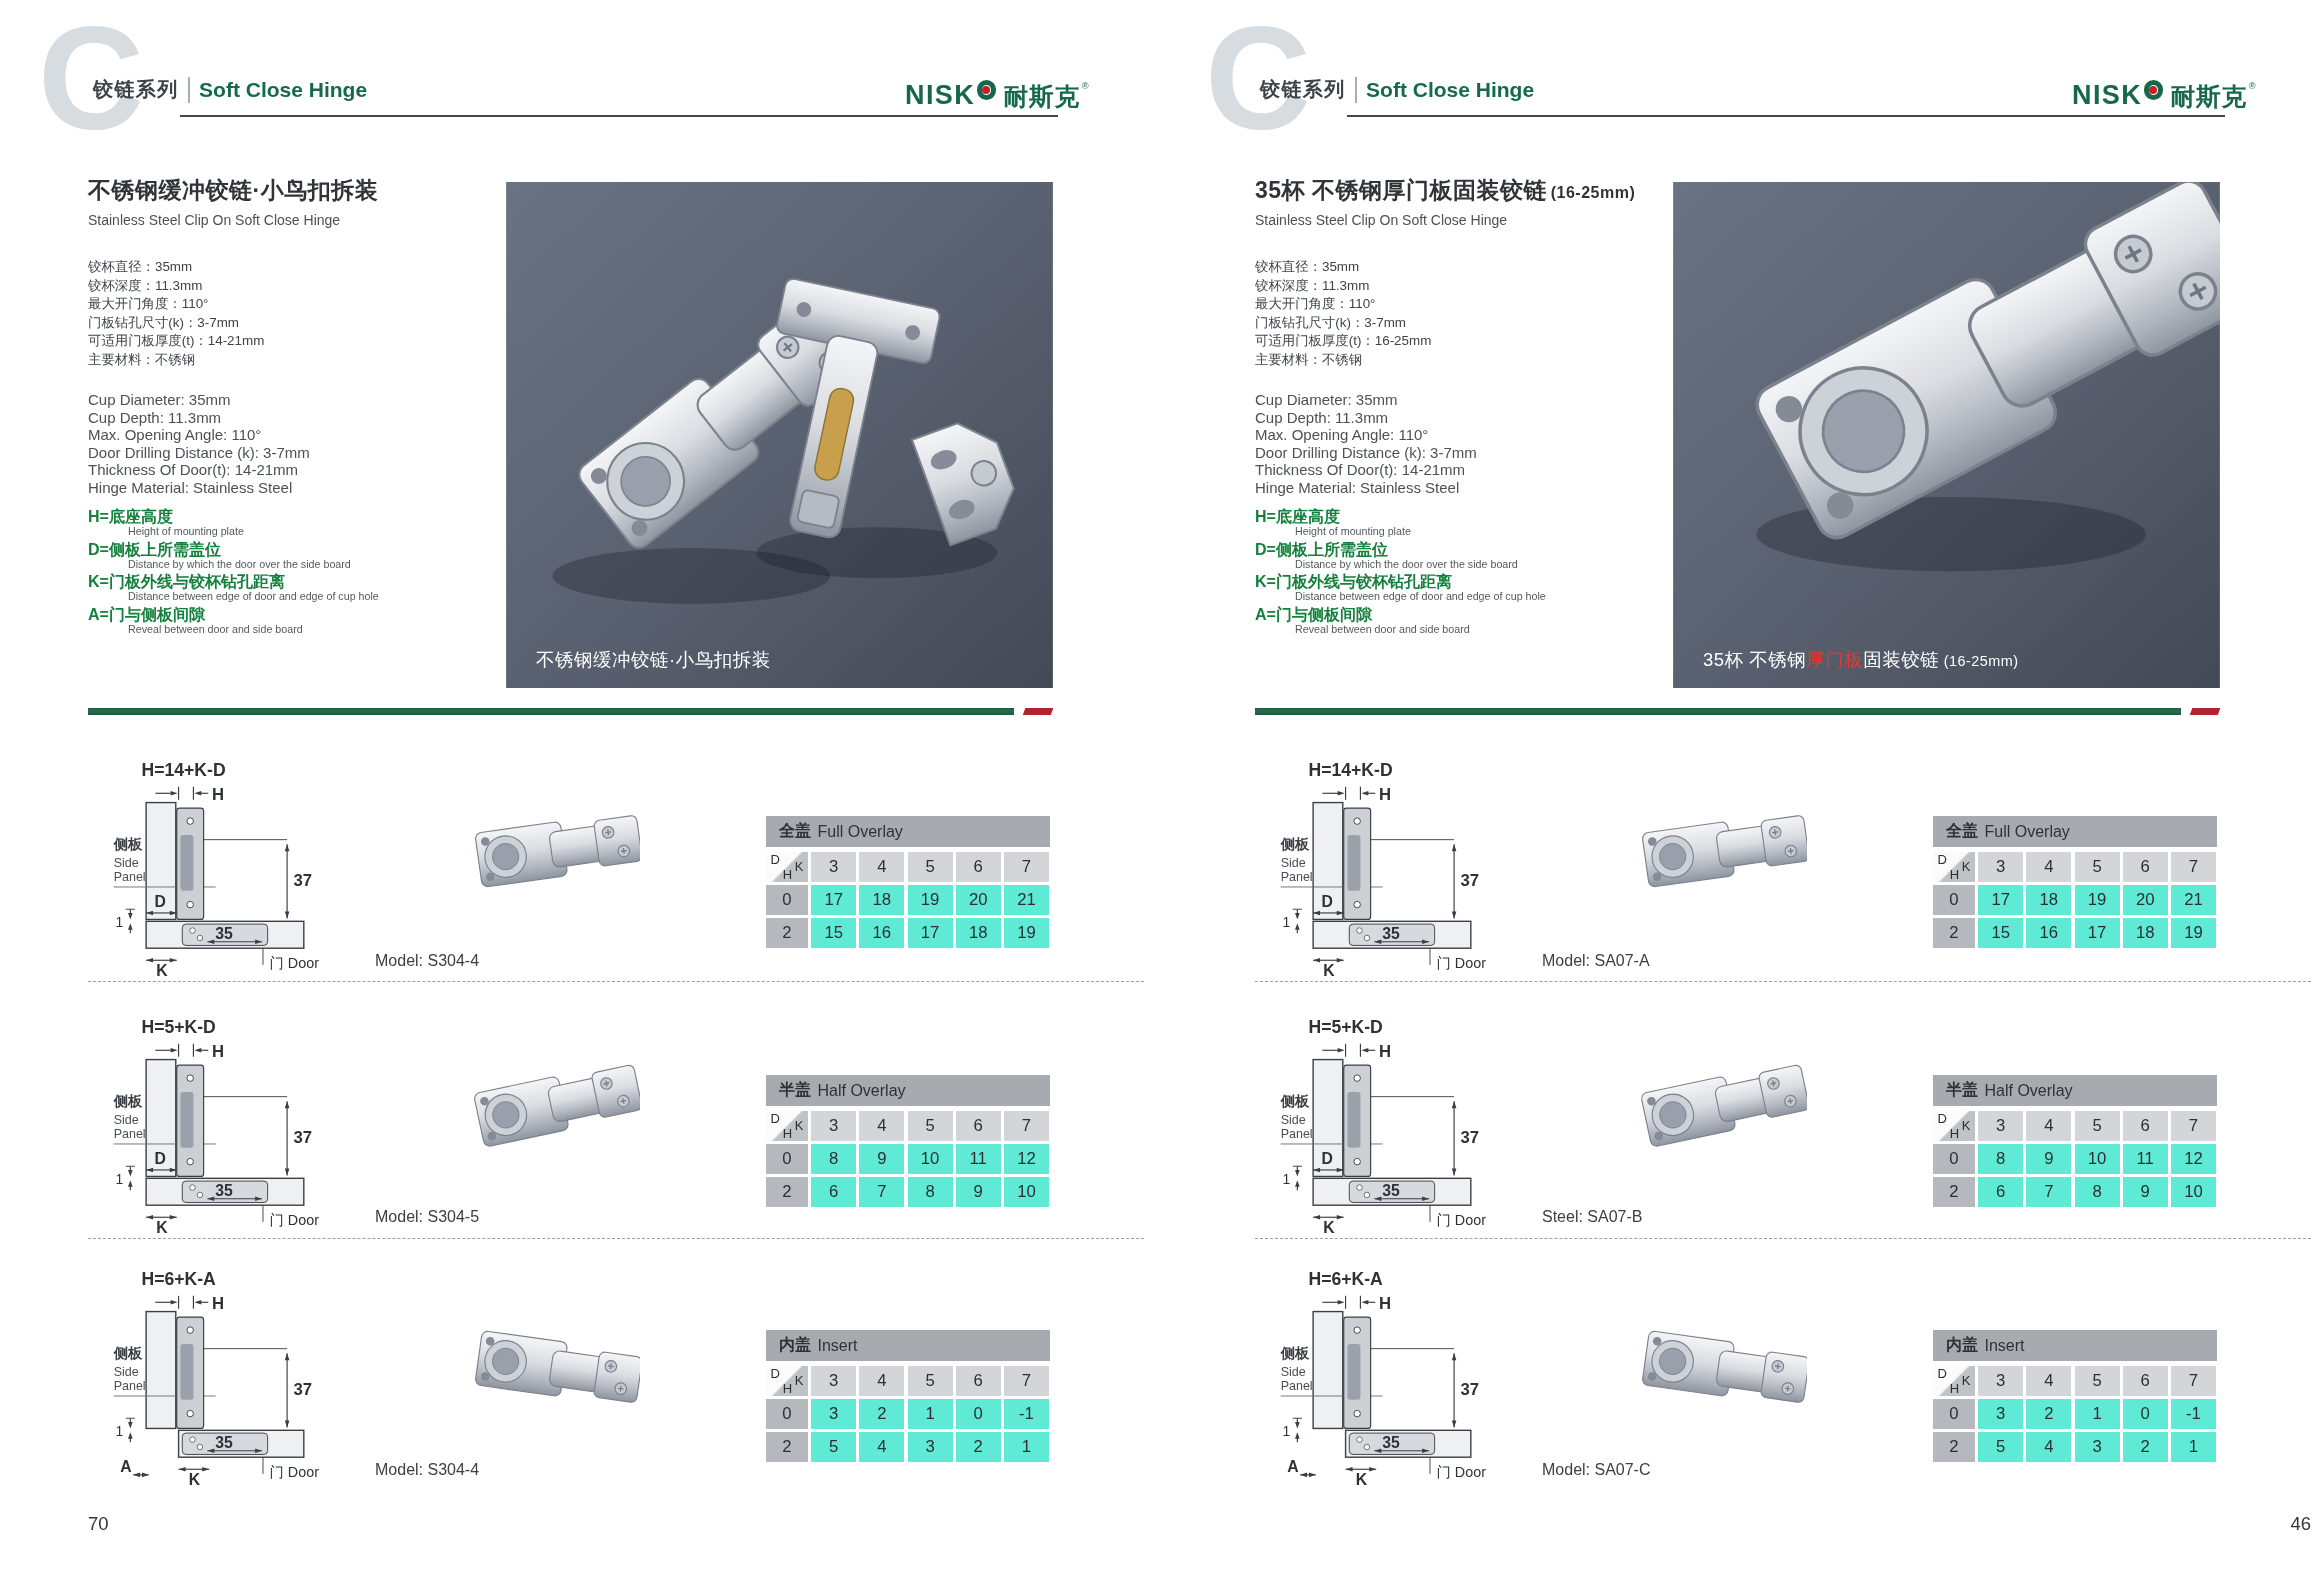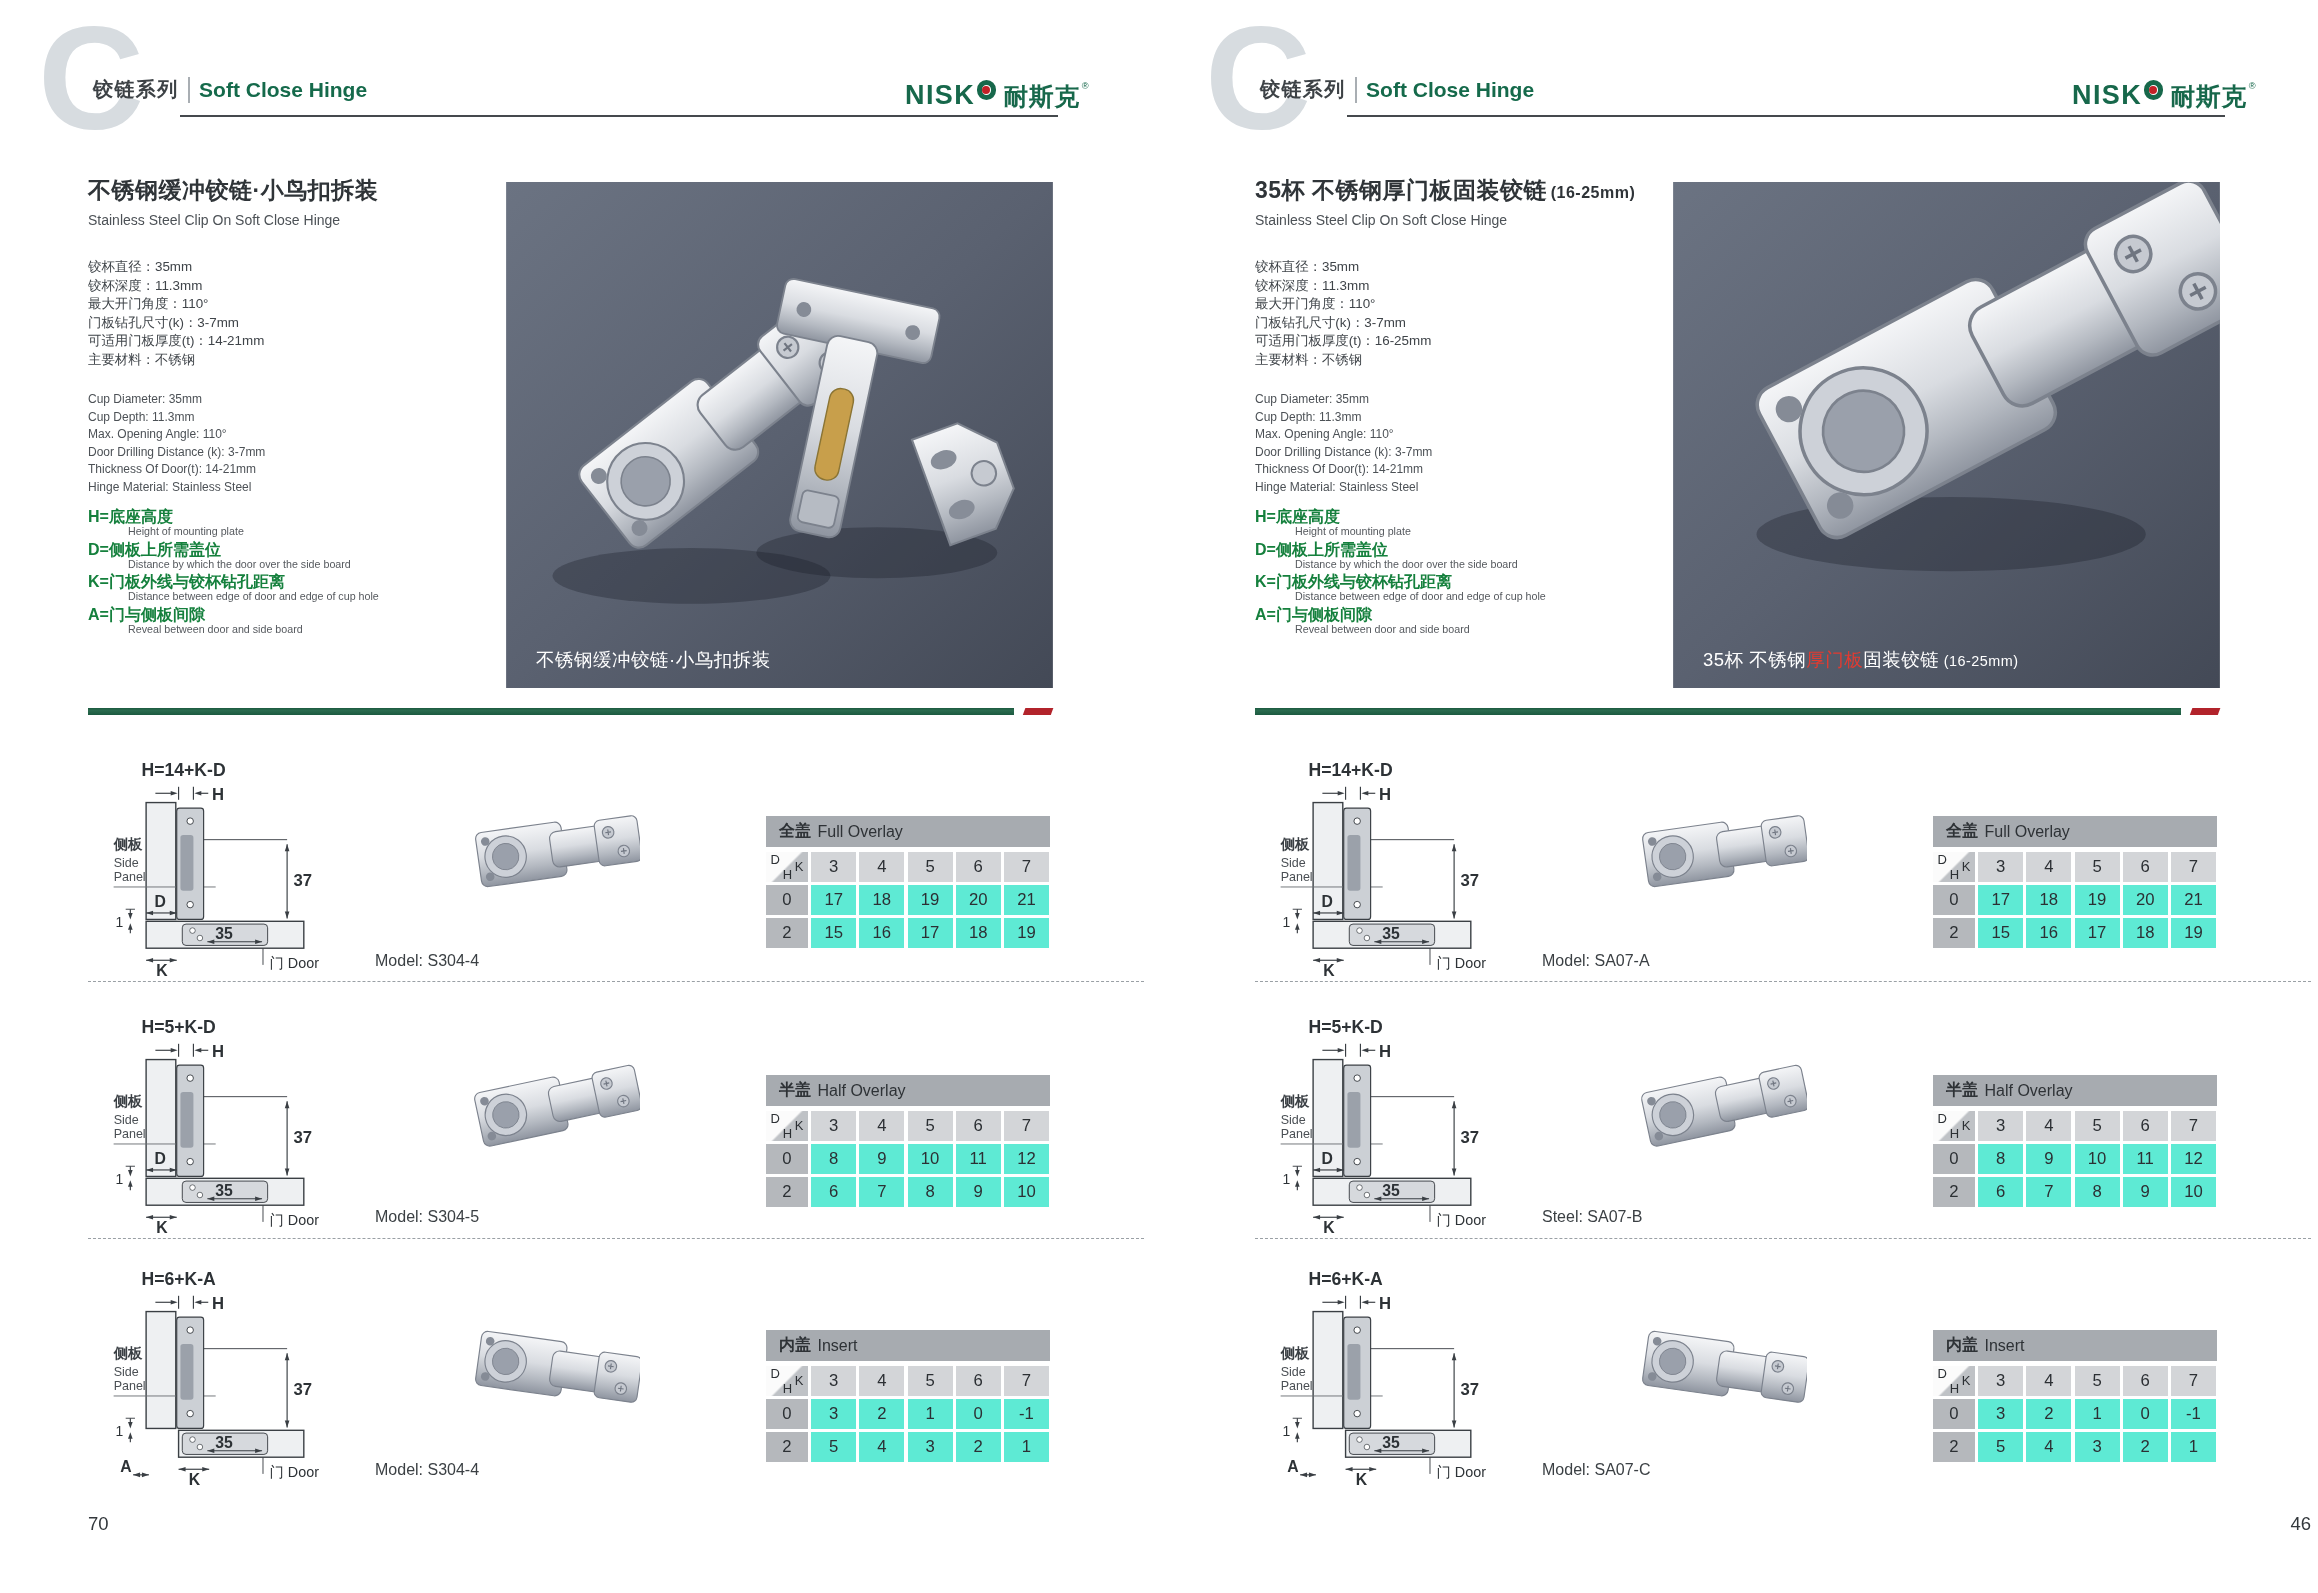--- a/index.html
+++ b/index.html
@@ -26,21 +26,21 @@
   .logo-r{font-size:9.3px;margin-left:1.9px;align-self:flex-start;margin-top:0.9px;}
 
   
   .title{position:absolute;left:88px;top:175px;}
   .title h1{margin:0;font-size:23px;font-weight:700;color:#2f3438;letter-spacing:0.5px;}
   .title-suffix{font-size:16px;font-weight:600;margin-left:3.7px;}
   .title-en{font-size:14px;color:#4c5156;margin-top:5.6px;}
   .specs-cn{position:absolute;left:88px;top:258px;}
   .spec-line-cn{font-size:13.4px;color:#3f4449;line-height:18.5px;}
   .specs-en{position:absolute;left:88px;top:391px;}
-  .spec-line-en{font-size:12px;color:#4c5156;line-height:17.6px;}
+  .spec-line-en{font-size:15px;color:#4c5156;line-height:17.6px;}
   .legend{position:absolute;left:88px;top:509px;}
   .legend-pair{margin-bottom:4.6px;}
   .legend-cn{font-size:16px;font-weight:700;color:#15803d;line-height:16px;}
   .legend-en{font-size:10.7px;color:#55595e;line-height:12px;padding-left:40px;}
 
   
   .photo{position:absolute;left:506px;top:182px;width:547px;height:506px;margin:0;}
   .photo svg{position:absolute;left:0;top:0;}
   .photo-caption{position:absolute;left:30px;bottom:16px;font-size:18.5px;color:#ffffff;letter-spacing:0.5px;}
   .seg-red{color:#e23b31;}

